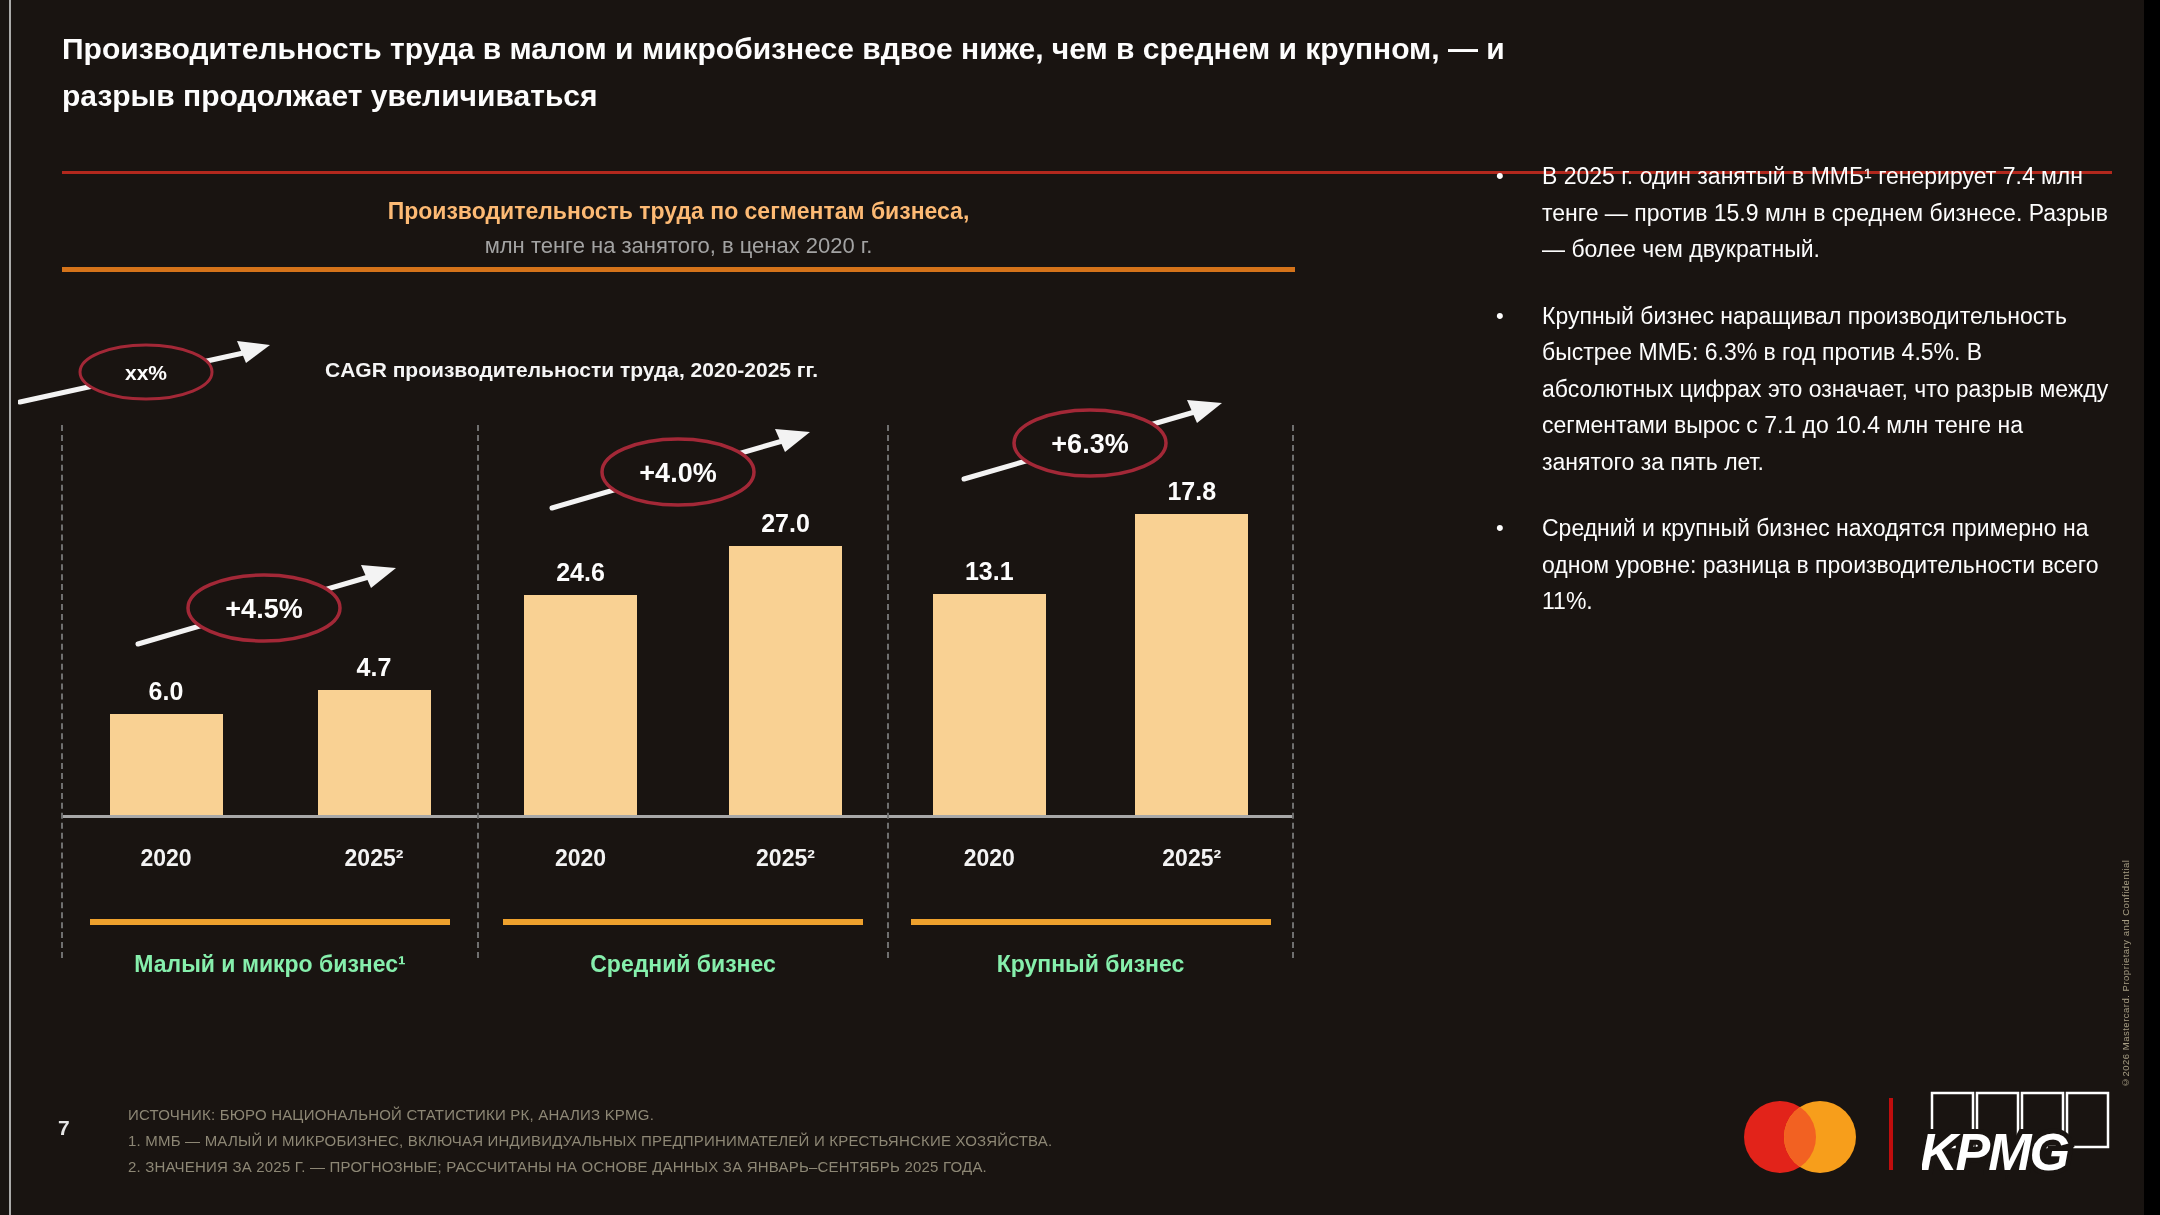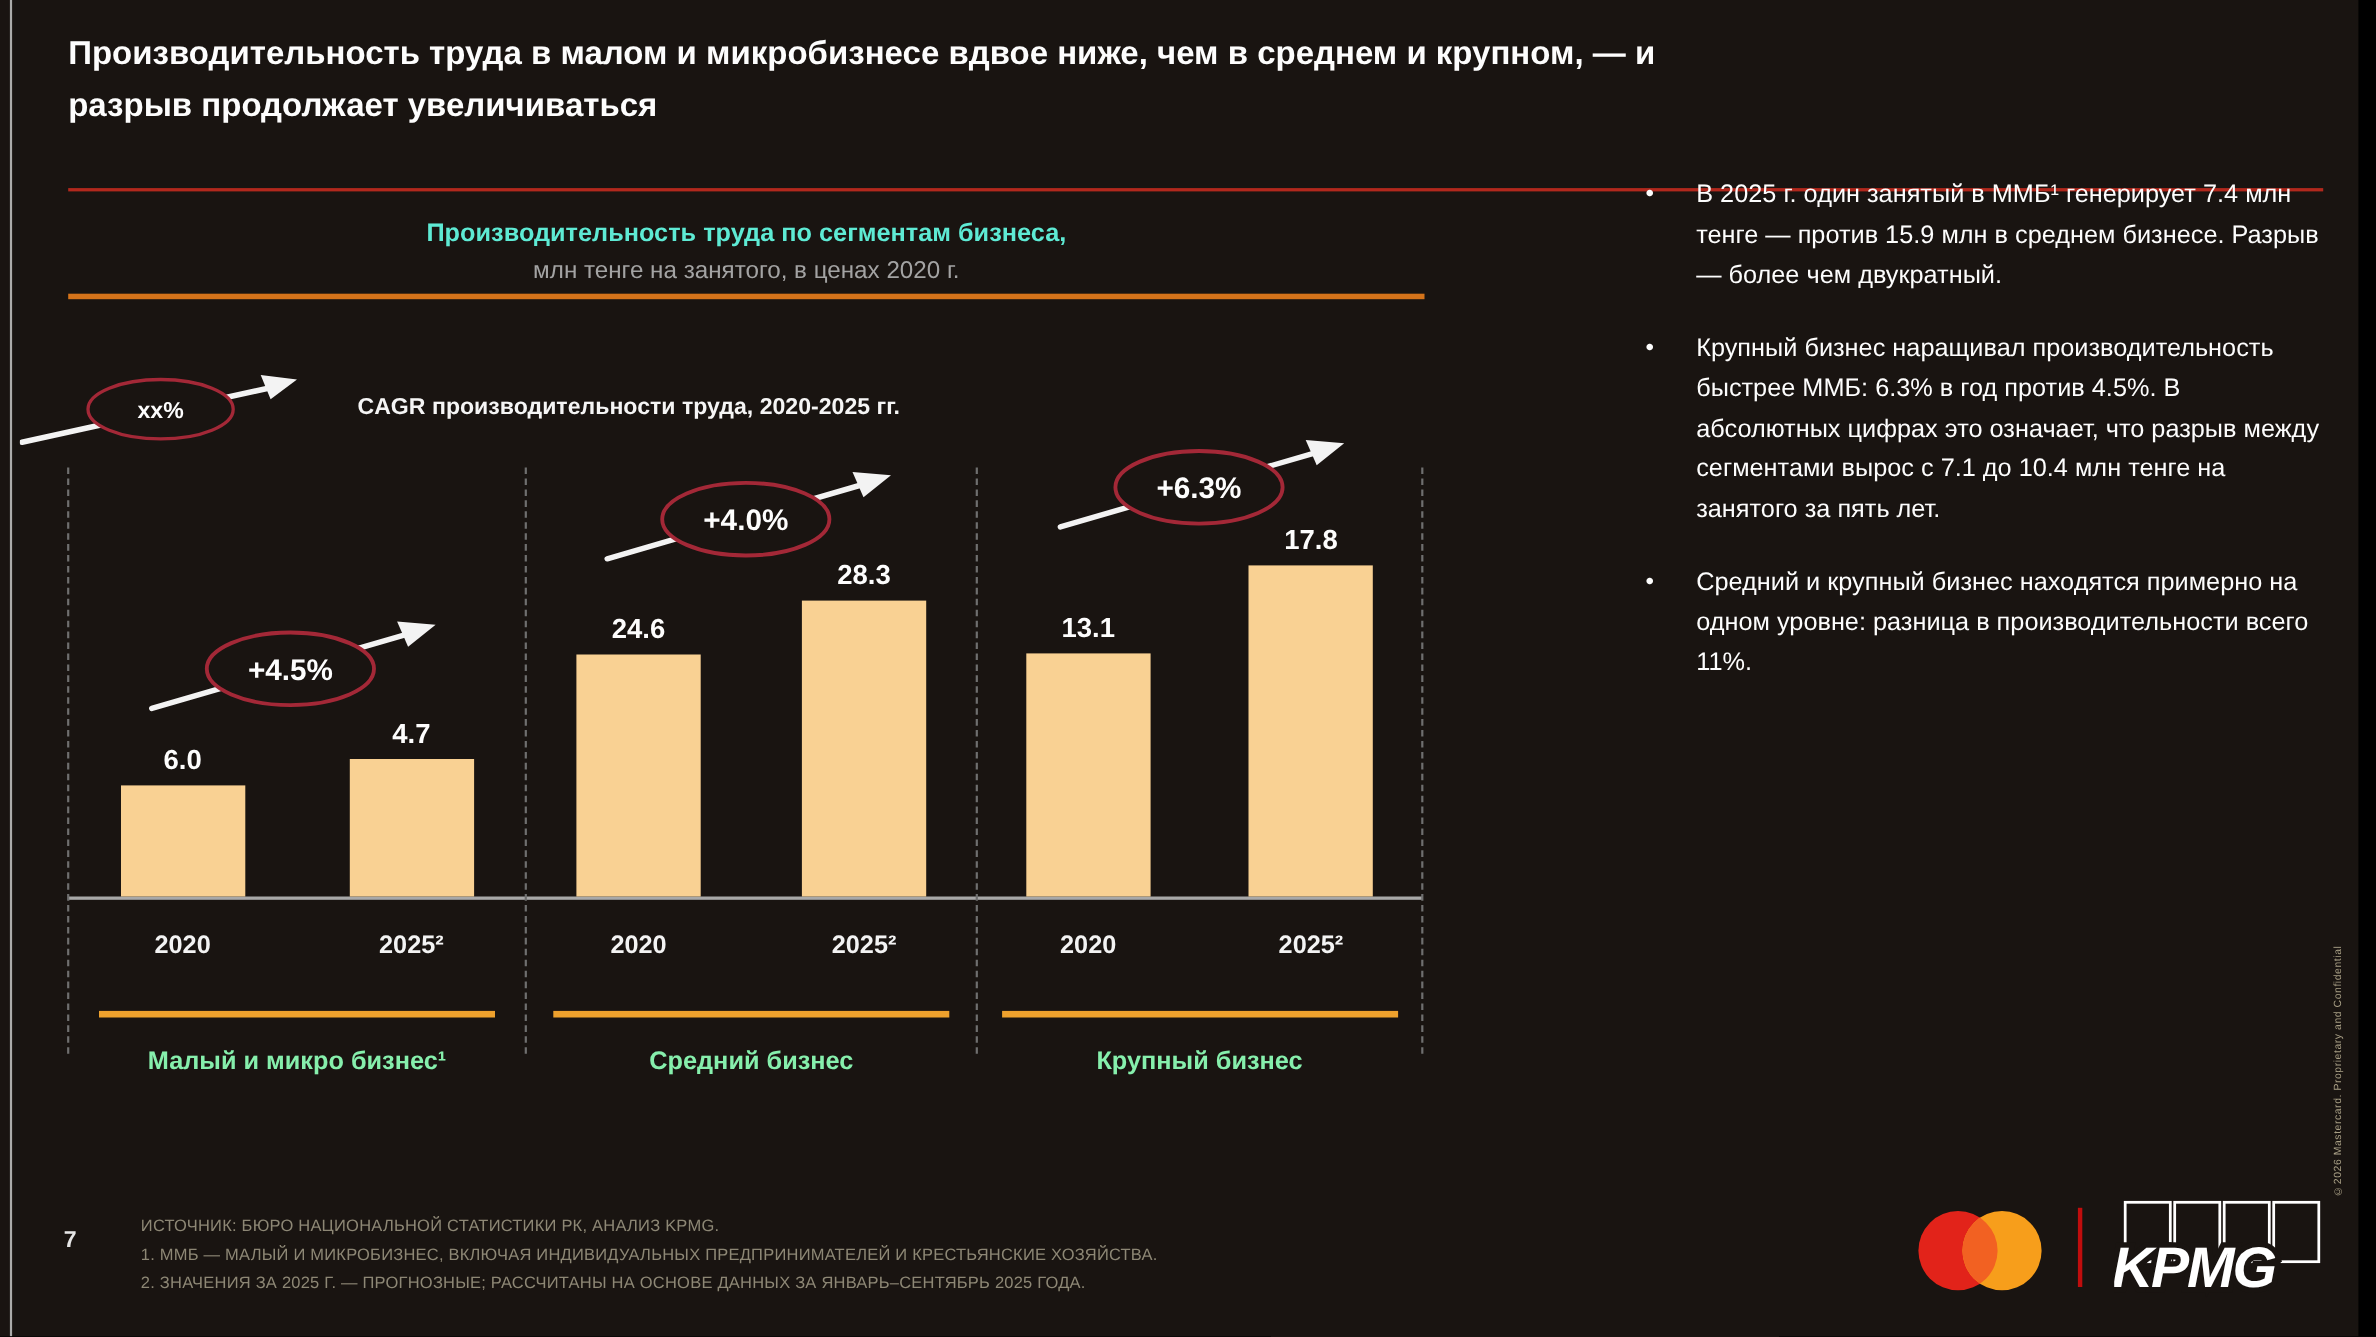--- a/index.html
+++ b/index.html
@@ -8,21 +8,21 @@
     background:var(--bg,#191411);
     font-family:"Liberation Sans", sans-serif;
     color:#fff;
   }
   .edge-line{position:absolute;left:9px;top:0;width:2px;height:100%;background:#c6c6c6;opacity:.85;}
   .title{
     position:absolute;left:62px;top:26px;width:1460px;
     font-size:30px;font-weight:700;line-height:1.55;color:#fdfdfd;margin:0;
   }
   .rule-red{position:absolute;left:62px;top:171px;width:2050px;height:3px;background:var(--rule-red,#b2281d);}
-  .chart-title{position:absolute;left:62px;top:198px;width:1233px;text-align:center;font-size:23px;font-weight:700;color:#5eead4;}
+  .chart-title{position:absolute;left:62px;top:198px;width:1233px;text-align:center;font-size:23px;font-weight:700;color:#fdba74;}
   .chart-subtitle{position:absolute;left:62px;top:233px;width:1233px;text-align:center;font-size:22px;font-weight:400;color:#a3a3a3;}
   .rule-orange{position:absolute;left:62px;top:267px;width:1233px;height:5px;background:var(--rule-orange,#d4731a);}
 
   .legend-marker{position:absolute;left:18px;top:332px;}
   .legend-label{position:absolute;left:325px;top:358px;font-size:21px;font-weight:700;color:#f5f5f5;}
 
   .plot-baseline{position:absolute;left:62px;top:425px;width:1231px;height:390px;border-bottom:3px solid var(--baseline,#a8a8a8);}
   .vline{position:absolute;top:425px;height:533px;width:0;border-left:2px dashed #6f6f6f;}
   .vline.v1{left:61px;} .vline.v2{left:477px;} .vline.v3{left:887px;} .vline.v4{left:1292px;}
 
@@ -110,21 +110,21 @@
     <div class="grp-name">Малый и микро бизнес¹</div>
   </section>
 
   <section class="group g2">
     <div class="bars">
       <div class="slot">
         <div class="bar-label">24.6</div>
         <div class="bar" style="height: 219.7px;"></div>
       </div>
       <div class="slot">
-        <div class="bar-label">28.3</div>
+        <div class="bar-label">27.0</div>
         <div class="bar" style="height: 268.71px;"></div>
       </div>
     </div>
     <div class="years">
       <span>2020</span>
       <span>2025²</span>
     </div>
     <div class="grp-line"></div>
     <div class="grp-name">Средний бизнес</div>
   </section>

